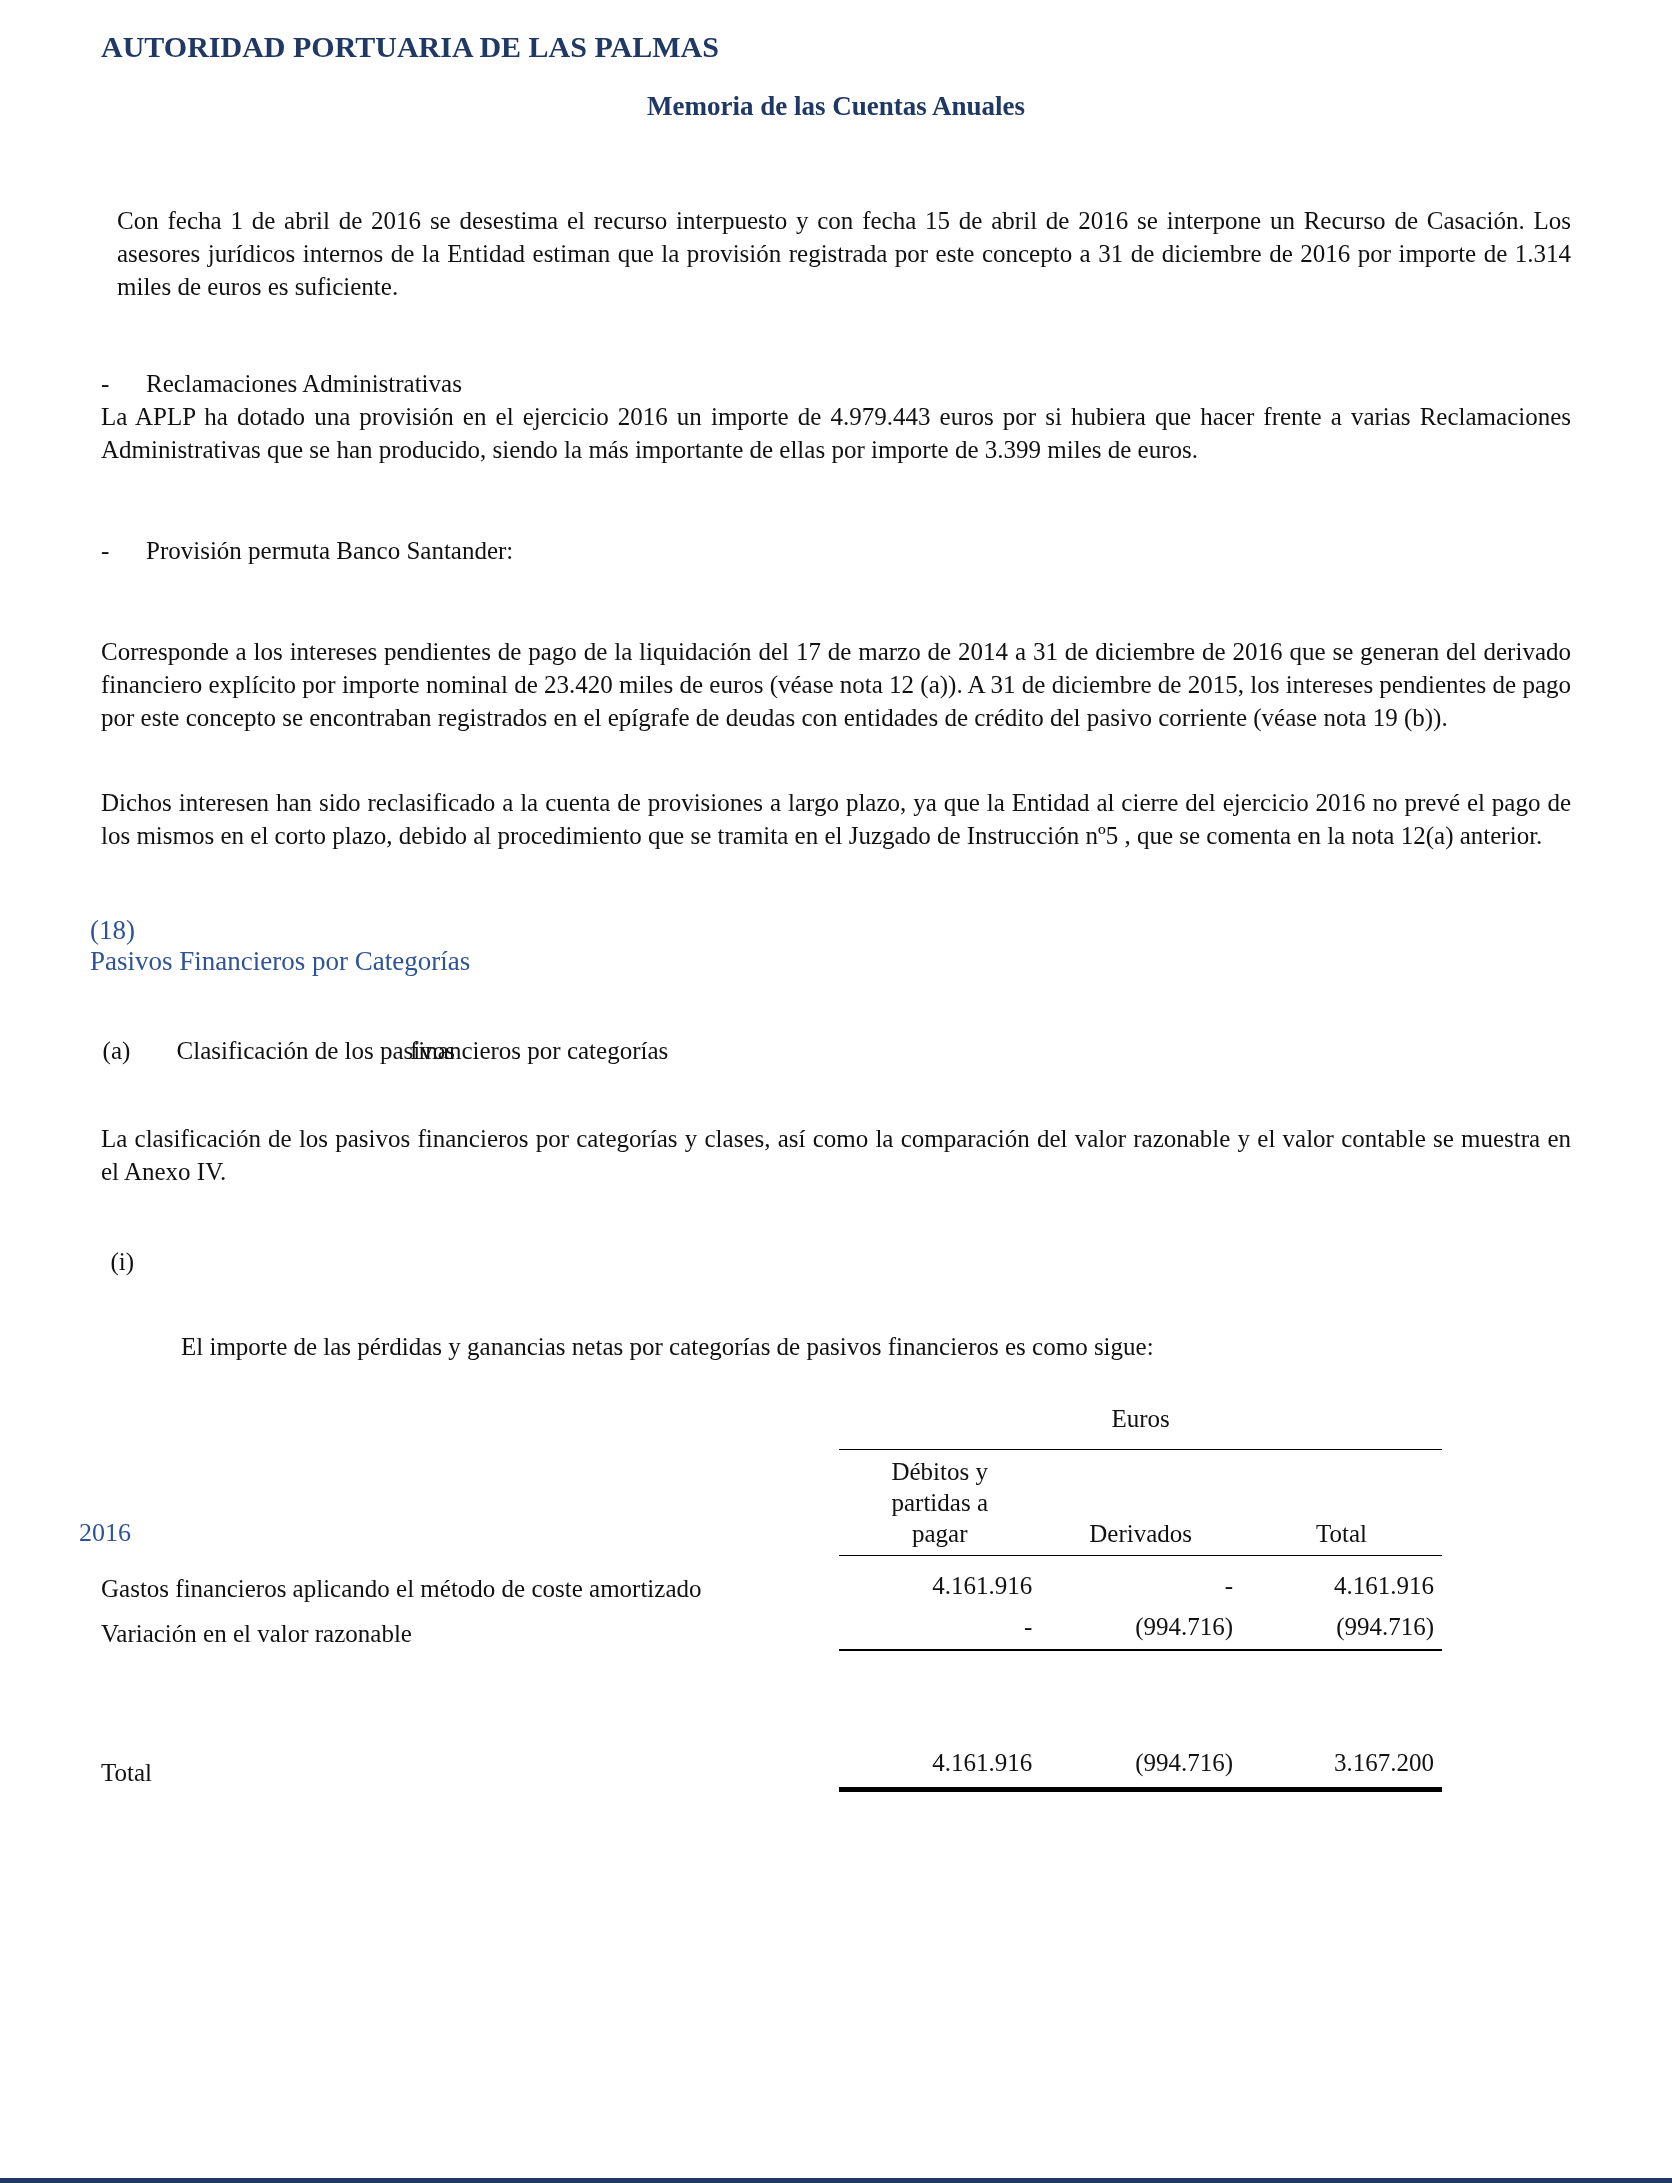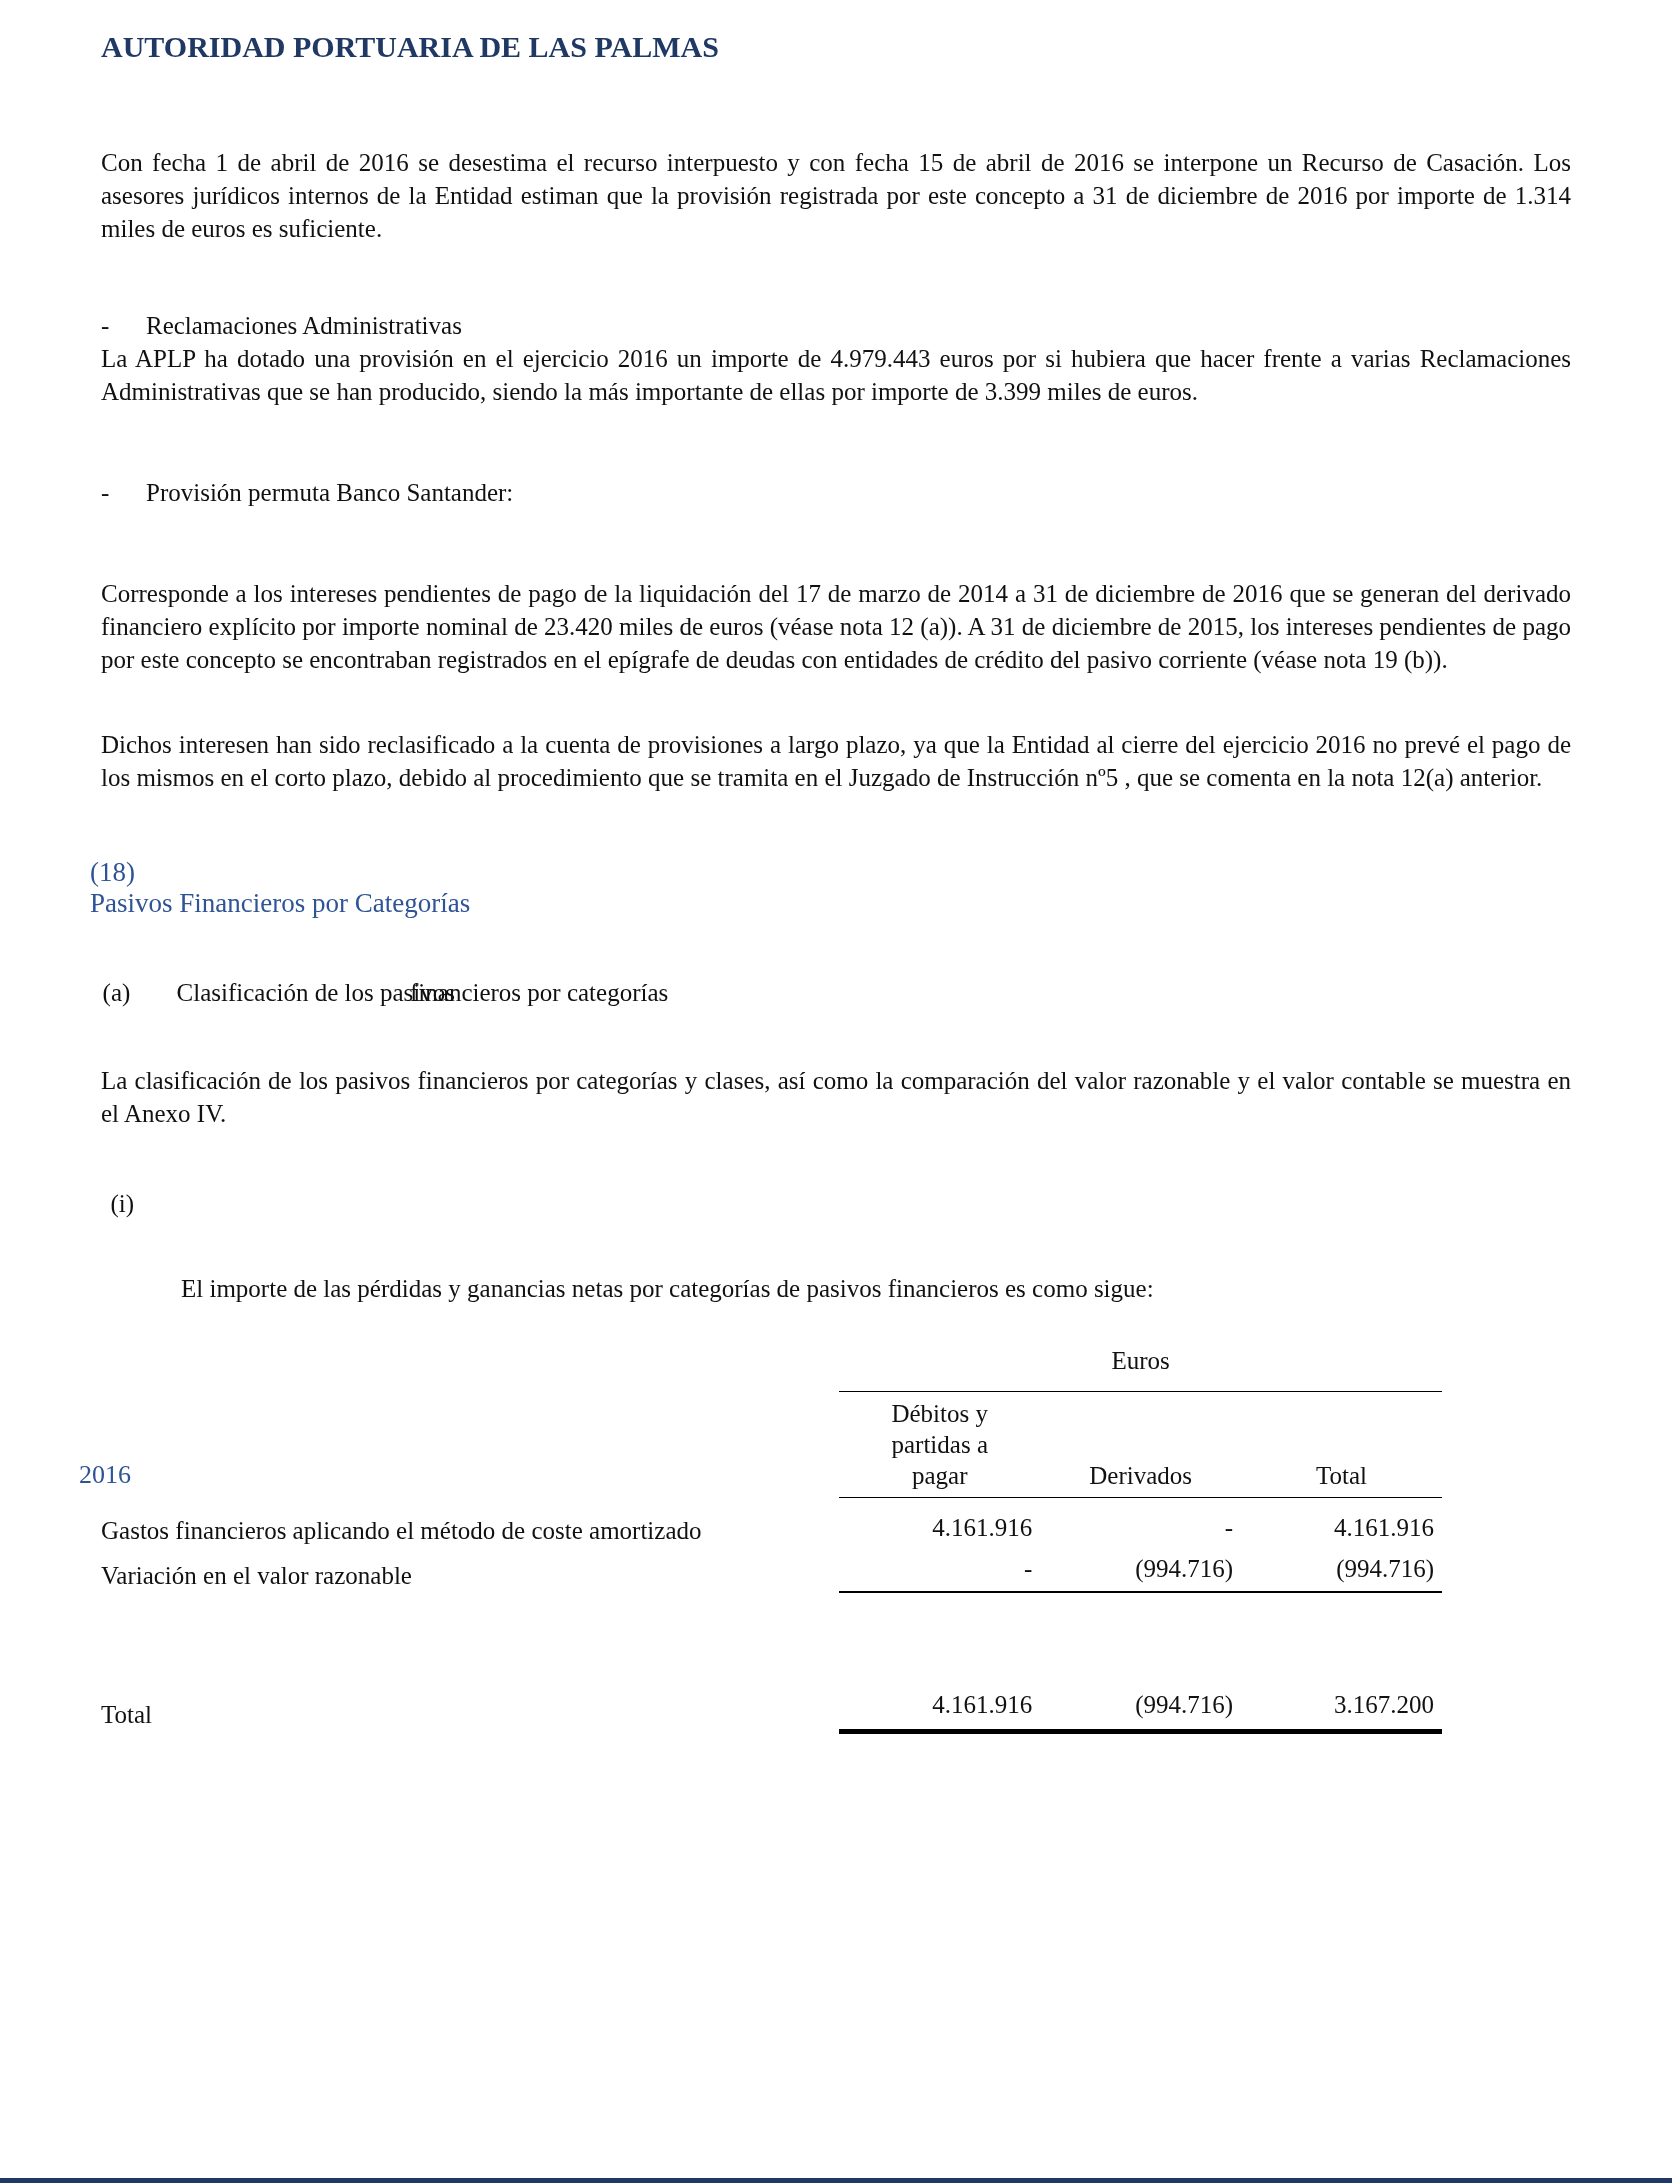--- a/index.html
+++ b/index.html
@@ -33,21 +33,21 @@
     font-weight: 700;
     font-size: 27px;
     color: var(--navy, #1f3864);
   }
 
   p.body {
     font-size: 25px;
     line-height: 33px;
     text-align: justify;
   }
-  .p1 { margin-top: 82px; }
+  .p1 { margin-top: 82px; margin-left: 16px; }
   .p2 { }
   .p3 { margin-top: 68px; }
   .p4 { margin-top: 52px; }
   .p5 { margin-top: 55px; }
   .p6 { margin-top: 52px; margin-left: 80px; text-align: left; }
 
   .dash-item {
     display: flex;
     font-size: 25px;
     line-height: 33px;
@@ -123,20 +123,21 @@
     height: 4.7px;
     background: var(--navy, #1f3864);
   }
 </style>
 </head>
 <body>
 
 <div class="page">
 
   <div class="doc-title">AUTORIDAD PORTUARIA DE LAS PALMAS</div>
+  <div class="doc-subtitle">Memoria de las Cuentas Anuales</div>
 
   <p class="body p1">Con fecha 1 de abril de 2016 se desestima el recurso interpuesto y con fecha 15 de abril de 2016 se interpone un Recurso de Casación. Los asesores jurídicos internos de la Entidad estiman que la provisión registrada por este concepto a 31 de diciembre de 2016 por importe de 1.314 miles de euros es suficiente.</p>
 
   <div class="dash-item b1">
     <span class="dash">-</span>
     <span class="dash-text">Reclamaciones Administrativas</span>
   </div>
 
   <p class="body p2">La APLP ha dotado una provisión en el ejercicio 2016 un importe de 4.979.443 euros por si hubiera que hacer frente a varias Reclamaciones Administrativas que se han producido, siendo la más importante de ellas por importe de 3.399 miles de euros.</p>
 

